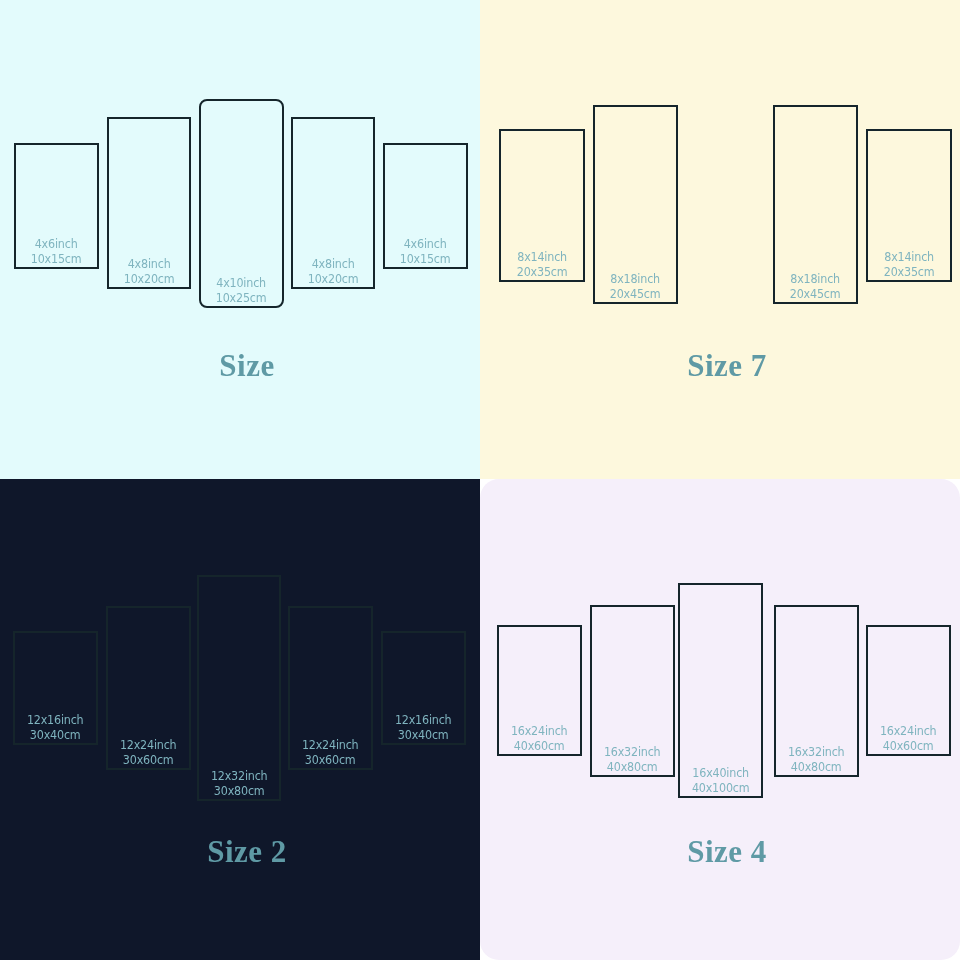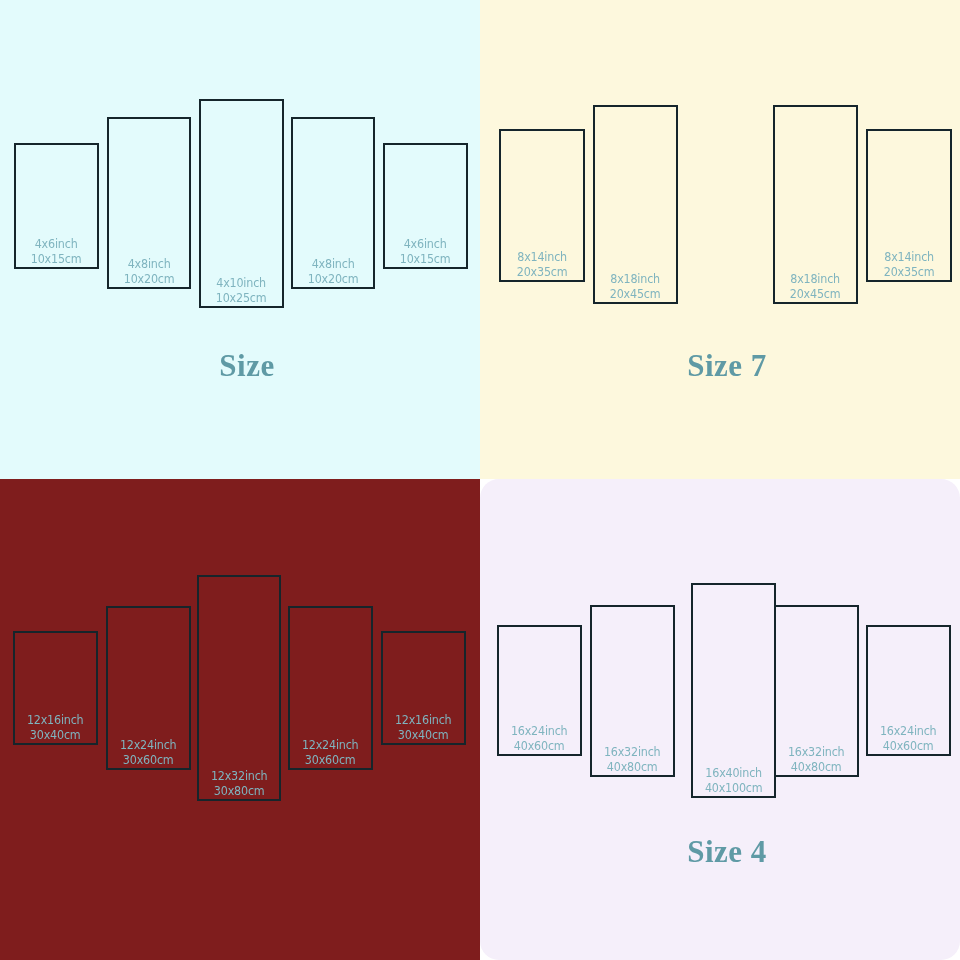--- a/index.html
+++ b/index.html
@@ -78,21 +78,21 @@
             <span class="ln">4x6inch</span>
             <span class="ln">10x15cm</span>
           </div>
         </div>
         <div class="panel" style="left: 107px; top: 117px; width: 84px; height: 172px; border-color: rgb(21, 37, 43);">
           <div class="panel-label" style="color: rgb(127, 180, 191);">
             <span class="ln">4x8inch</span>
             <span class="ln">10x20cm</span>
           </div>
         </div>
-        <div class="panel" style="left: 199px; top: 99px; width: 85px; height: 209px; border-color: rgb(21, 37, 43);">
+        <div class="panel" style="left: 199px; top: 99px; width: 85px; height: 209px; border-color: rgb(21, 37, 43); border-radius: 8px;">
           <div class="panel-label" style="color: rgb(127, 180, 191);">
             <span class="ln">4x10inch</span>
             <span class="ln">10x25cm</span>
           </div>
         </div>
         <div class="panel" style="left: 291px; top: 117px; width: 84px; height: 172px; border-color: rgb(21, 37, 43);">
           <div class="panel-label" style="color: rgb(127, 180, 191);">
             <span class="ln">4x8inch</span>
             <span class="ln">10x20cm</span>
           </div>
@@ -128,21 +128,21 @@
         </div>
         <div class="panel" style="left: 386px; top: 129px; width: 86px; height: 153px; border-color: rgb(21, 37, 43);">
           <div class="panel-label" style="color: rgb(127, 180, 191);">
             <span class="ln">8x14inch</span>
             <span class="ln">20x35cm</span>
           </div>
         </div>
       </div>
       <div class="quad-title" style="top: 348px; color: rgb(95, 154, 165);">Size 7</div>
     </div>
-    <div class="quadrant" style="background: #7f1d1d;">
+    <div class="quadrant" style="background: #0f172a;">
       <div class="panels">
         <div class="panel" style="left: 13px; top: 152px; width: 85px; height: 114px; border-color: rgb(21, 37, 43);">
           <div class="panel-label" style="color: rgb(127, 180, 191);">
             <span class="ln">12x16inch</span>
             <span class="ln">30x40cm</span>
           </div>
         </div>
         <div class="panel" style="left: 106px; top: 127px; width: 85px; height: 164px; border-color: rgb(21, 37, 43);">
           <div class="panel-label" style="color: rgb(127, 180, 191);">
             <span class="ln">12x24inch</span>
@@ -161,36 +161,37 @@
             <span class="ln">30x60cm</span>
           </div>
         </div>
         <div class="panel" style="left: 381px; top: 152px; width: 85px; height: 114px; border-color: rgb(21, 37, 43);">
           <div class="panel-label" style="color: rgb(127, 180, 191);">
             <span class="ln">12x16inch</span>
             <span class="ln">30x40cm</span>
           </div>
         </div>
       </div>
+      <div class="quad-title" style="top: 355px; color: rgb(95, 154, 165);">Size 2</div>
     </div>
     <div class="quadrant" style="background: rgb(245, 239, 250); border-radius: 19px;">
       <div class="panels">
         <div class="panel" style="left: 17px; top: 146px; width: 85px; height: 131px; border-color: rgb(21, 37, 43);">
           <div class="panel-label" style="color: rgb(127, 180, 191);">
             <span class="ln">16x24inch</span>
             <span class="ln">40x60cm</span>
           </div>
         </div>
         <div class="panel" style="left: 110px; top: 126px; width: 85px; height: 172px; border-color: rgb(21, 37, 43);">
           <div class="panel-label" style="color: rgb(127, 180, 191);">
             <span class="ln">16x32inch</span>
             <span class="ln">40x80cm</span>
           </div>
         </div>
-        <div class="panel" style="left: 211px; top: 104px; width: 85px; height: 215px; border-color: rgb(21, 37, 43);">
+        <div class="panel" style="left: 198px; top: 104px; width: 85px; height: 215px; border-color: rgb(21, 37, 43);">
           <div class="panel-label" style="color: rgb(127, 180, 191);">
             <span class="ln">16x40inch</span>
             <span class="ln">40x100cm</span>
           </div>
         </div>
         <div class="panel" style="left: 294px; top: 126px; width: 85px; height: 172px; border-color: rgb(21, 37, 43);">
           <div class="panel-label" style="color: rgb(127, 180, 191);">
             <span class="ln">16x32inch</span>
             <span class="ln">40x80cm</span>
           </div>

